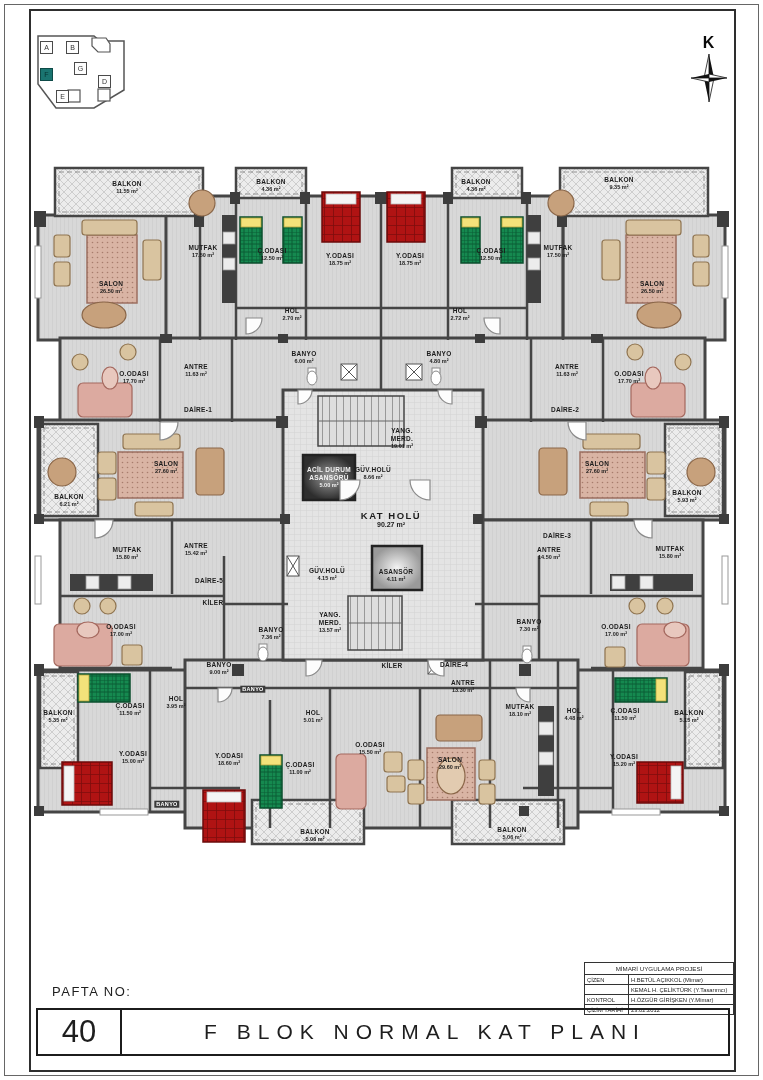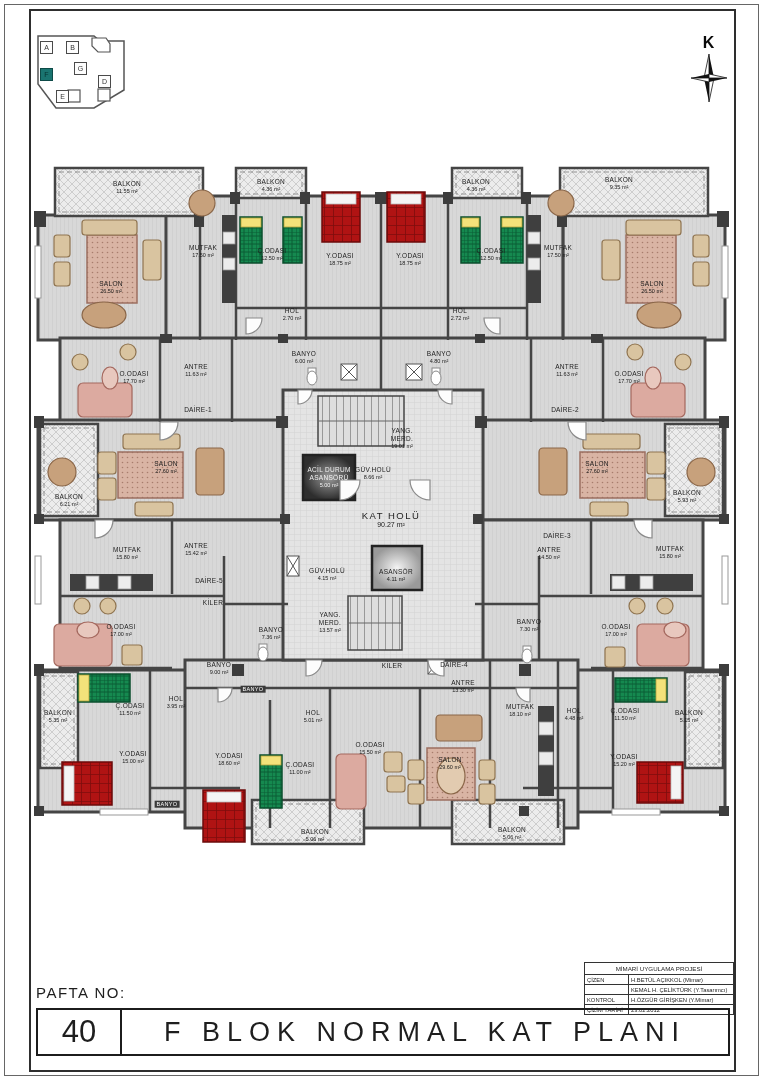--- a/index.html
+++ b/index.html
@@ -1,46 +1,46 @@
 <!DOCTYPE html>
 <html style="--accent: #1a7470;"><head>
 <meta charset="utf-8">
 <style>
   html,body{margin:0;padding:0;background:#fff;}
   .sheet{position:relative;width:763px;height:1080px;background:#fff;overflow:hidden;
          font-family:"Liberation Sans",sans-serif;color:#1e1e1e;}
   .outer-frame{position:absolute;inset:4px;border:1.5px solid #666;pointer-events:none;}
   .inner-frame{position:absolute;left:29px;right:27px;top:9px;bottom:8px;border:2px solid #2e2e2e;pointer-events:none;}
   .plan-svg{position:absolute;left:0;top:0;z-index:1;}
-  .plan-labels{position:absolute;left:0;top:0;width:763px;height:1080px;z-index:2;}
+  .plan-labels{position:absolute;left:0;top:0;width:763px;height:1080px;z-index:2;font-weight:bold;}
   .room{position:absolute;transform:translate(-50%,-50%);text-align:center;line-height:1.2;white-space:nowrap;color:#1c1c1c;}
   .room .rl{font-size:6.5px;letter-spacing:.3px;}
   .room .ra{font-size:5.5px;}
   .room.lg .rl{font-size:9.5px;letter-spacing:1.5px;}
   .room.lg .ra{font-size:7px;}
   .room.wrap{width:36px;white-space:normal;}
   .room.ondark{width:50px;white-space:normal;color:#f3f3f3;}
   .room.dark .rl{background:#3a3a3a;color:#fff;padding:0 2px;font-size:5.5px;}
   .keyplan{position:absolute;left:30px;top:32px;width:102px;height:82px;z-index:3;}
   .kblock{position:absolute;width:13px;height:13px;border:1.2px solid #4a4a4a;background:#fdfdfd;
           display:flex;align-items:center;justify-content:center;font-size:7px;color:#333;box-sizing:border-box;}
   .kblock.active{background:var(--accent,#1a7470);border-color:#0d4a47;color:#06312f;}
   .north{position:absolute;left:688px;top:34px;width:42px;z-index:3;text-align:center;}
   .north-k{font-size:16px;font-weight:bold;letter-spacing:1px;color:#0a0a0a;}
   .titleblock{position:absolute;left:584px;top:962px;width:150px;z-index:3;background:#fff;border:1.5px solid #333;box-sizing:border-box;}
   .tb-header{font-size:6.2px;text-align:center;padding:2px 0;}
   .tbrow{display:grid;grid-template-columns:44px 1fr;border-top:1px solid #333;}
   .tbl{border-right:1px solid #333;padding:1.5px 2px;font-size:5.8px;}
   .tbv{padding:1.5px 2px;font-size:5.8px;white-space:nowrap;}
-  .pafta{position:absolute;left:36px;top:984px;font-size:15px;letter-spacing:1.5px;z-index:3;}
+  .pafta{position:absolute;left:52px;top:984px;font-size:13px;letter-spacing:1.5px;z-index:3;}
   .titlebar-row{position:absolute;left:36px;right:33px;top:1008px;height:48px;display:flex;z-index:3;}
   .sheetno{width:86px;border:2.2px solid #1c1c1c;display:flex;align-items:center;justify-content:center;
            font-size:31px;box-sizing:border-box;}
   .sheettitle{flex:1;border:2.2px solid #1c1c1c;border-left:none;display:flex;align-items:center;justify-content:center;
-           font-size:27px;letter-spacing:7px;box-sizing:border-box;}
+           font-size:21px;letter-spacing:7px;box-sizing:border-box;}
 </style>
 </head>
 <body>
 
 <div class="sheet">
   <div class="outer-frame"></div>
   <div class="inner-frame"></div>
 
   <svg class="plan-svg" width="763" height="1080" viewBox="0 0 763 1080">
     <defs>

